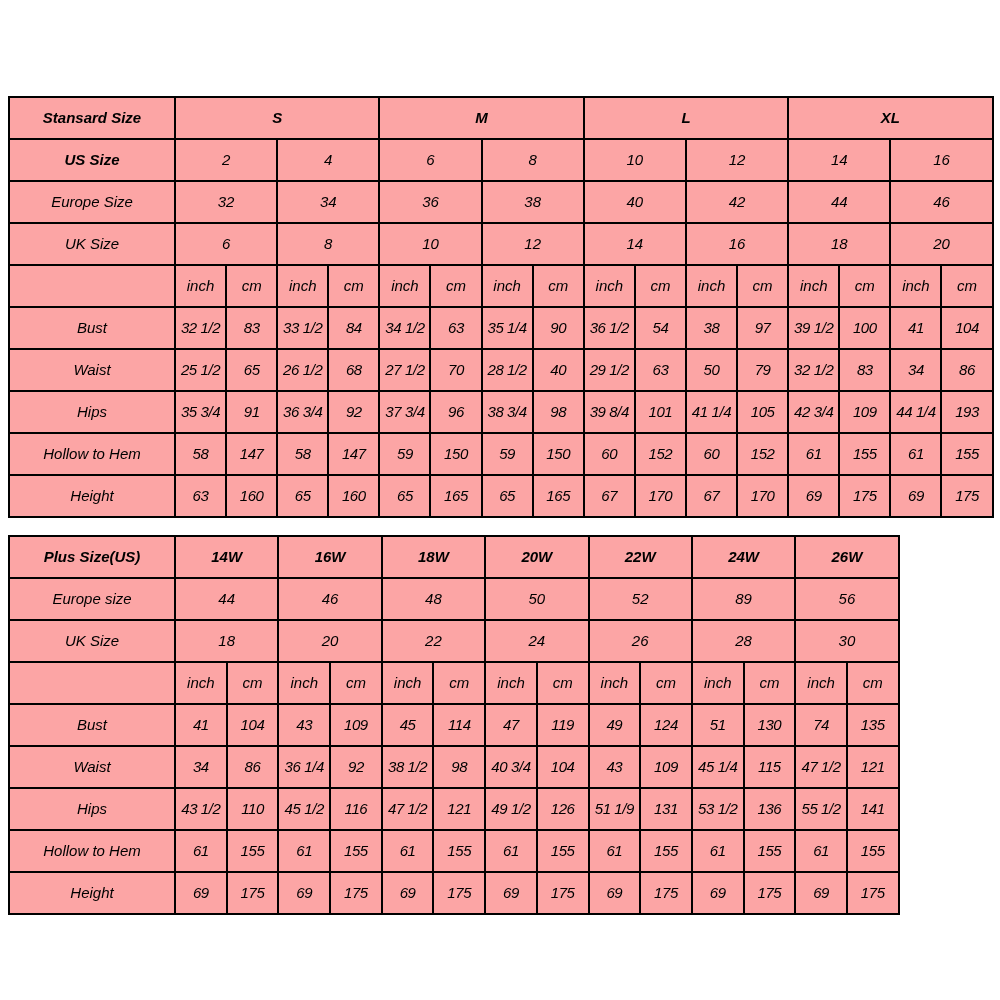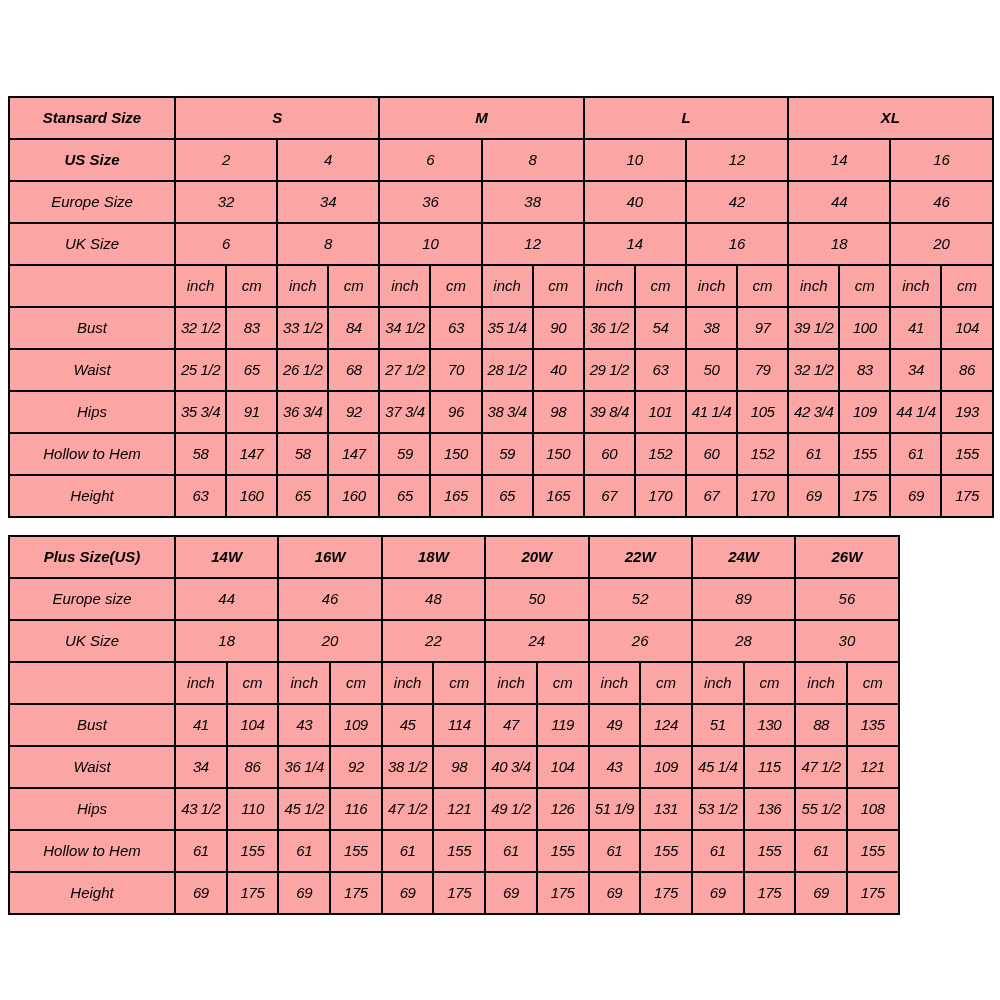--- a/index.html
+++ b/index.html
@@ -295,21 +295,21 @@
             <td class="num tight">43</td>
             <td class="num tight">109</td>
             <td class="num tight">45</td>
             <td class="num tight">114</td>
             <td class="num tight">47</td>
             <td class="num tight">119</td>
             <td class="num tight">49</td>
             <td class="num tight">124</td>
             <td class="num tight">51</td>
             <td class="num tight">130</td>
-            <td class="num tight">88</td>
+            <td class="num tight">74</td>
             <td class="num tight">135</td>
           </tr>
           <tr>
             <td class="rowhead">Waist</td>
             <td class="num tight">34</td>
             <td class="num tight">86</td>
             <td class="num tight">36 1/4</td>
             <td class="num tight">92</td>
             <td class="num tight">38 1/2</td>
             <td class="num tight">98</td>
@@ -330,21 +330,21 @@
             <td class="num tight">116</td>
             <td class="num tight">47 1/2</td>
             <td class="num tight">121</td>
             <td class="num tight">49 1/2</td>
             <td class="num tight">126</td>
             <td class="num tight">51 1/9</td>
             <td class="num tight">131</td>
             <td class="num tight">53 1/2</td>
             <td class="num tight">136</td>
             <td class="num tight">55 1/2</td>
-            <td class="num tight">108</td>
+            <td class="num tight">141</td>
           </tr>
           <tr>
             <td class="rowhead">Hollow to Hem</td>
             <td class="num tight">61</td>
             <td class="num tight">155</td>
             <td class="num tight">61</td>
             <td class="num tight">155</td>
             <td class="num tight">61</td>
             <td class="num tight">155</td>
             <td class="num tight">61</td>

